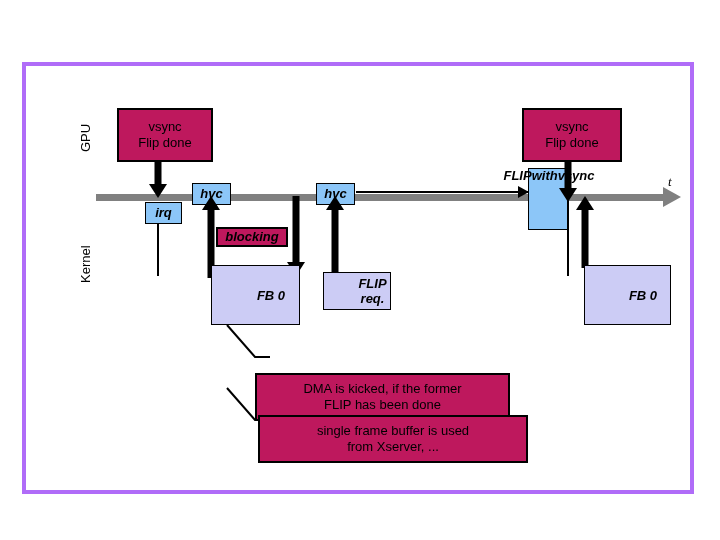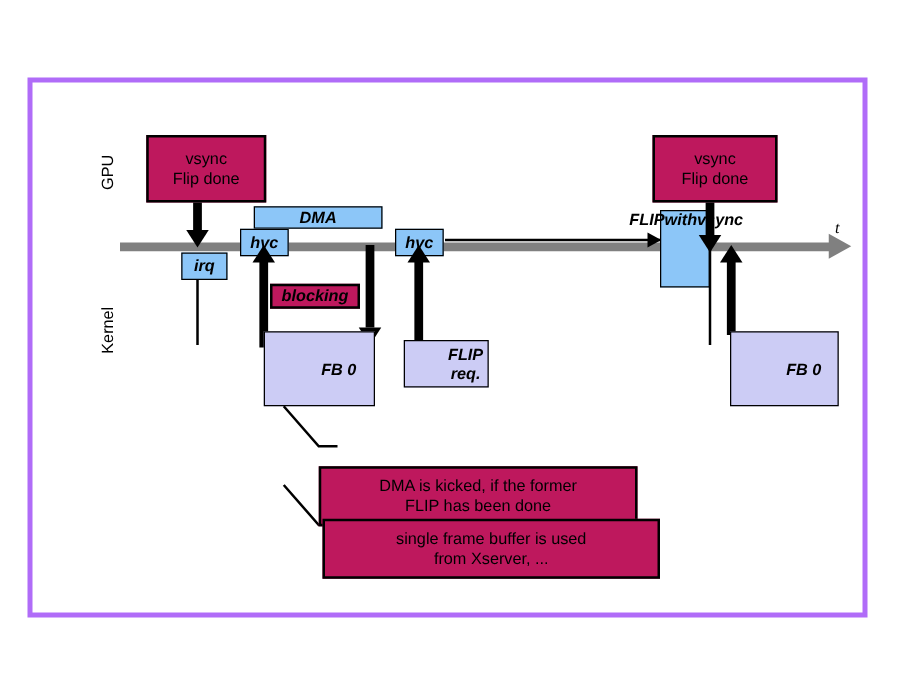--- a/index.html
+++ b/index.html
@@ -94,21 +94,20 @@
   </div>
 
   <div class="tarrow down" style="left:149px;top:162px;width:18px;height:36px;">
     <div class="shaft" style="top:0;height:24px;"></div>
     <div class="head"></div>
   </div>
 
   <div class="bbox" style="left:145px;top:202px;width:37px;height:22px;">irq</div>
   <div class="thinv" style="left:157px;top:224px;height:52px;"></div>
 
-  <div class="bbox" style="left:203px;top:165px;width:103px;height:18px;">DMA</div>
 
   <div class="bbox" style="left:192px;top:183px;width:39px;height:22px;">hvc</div>
 
   <div class="tarrow up" style="left:202px;top:196px;width:18px;height:82px;">
     <div class="head"></div>
     <div class="shaft" style="top:12px;height:70px;"></div>
   </div>
 
   <div class="wbox italic" style="left:216px;top:227px;width:72px;height:20px;">blocking</div>
 

